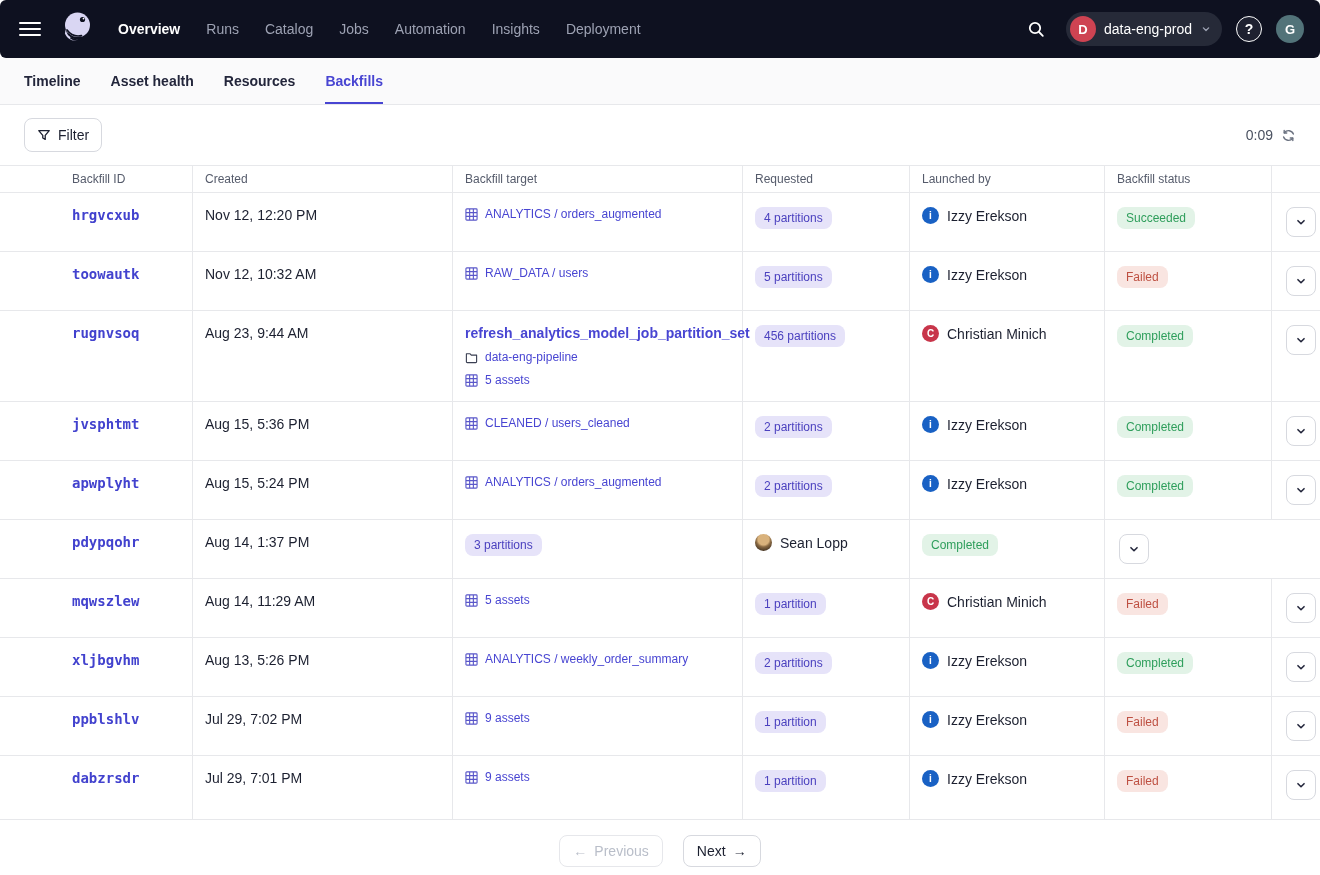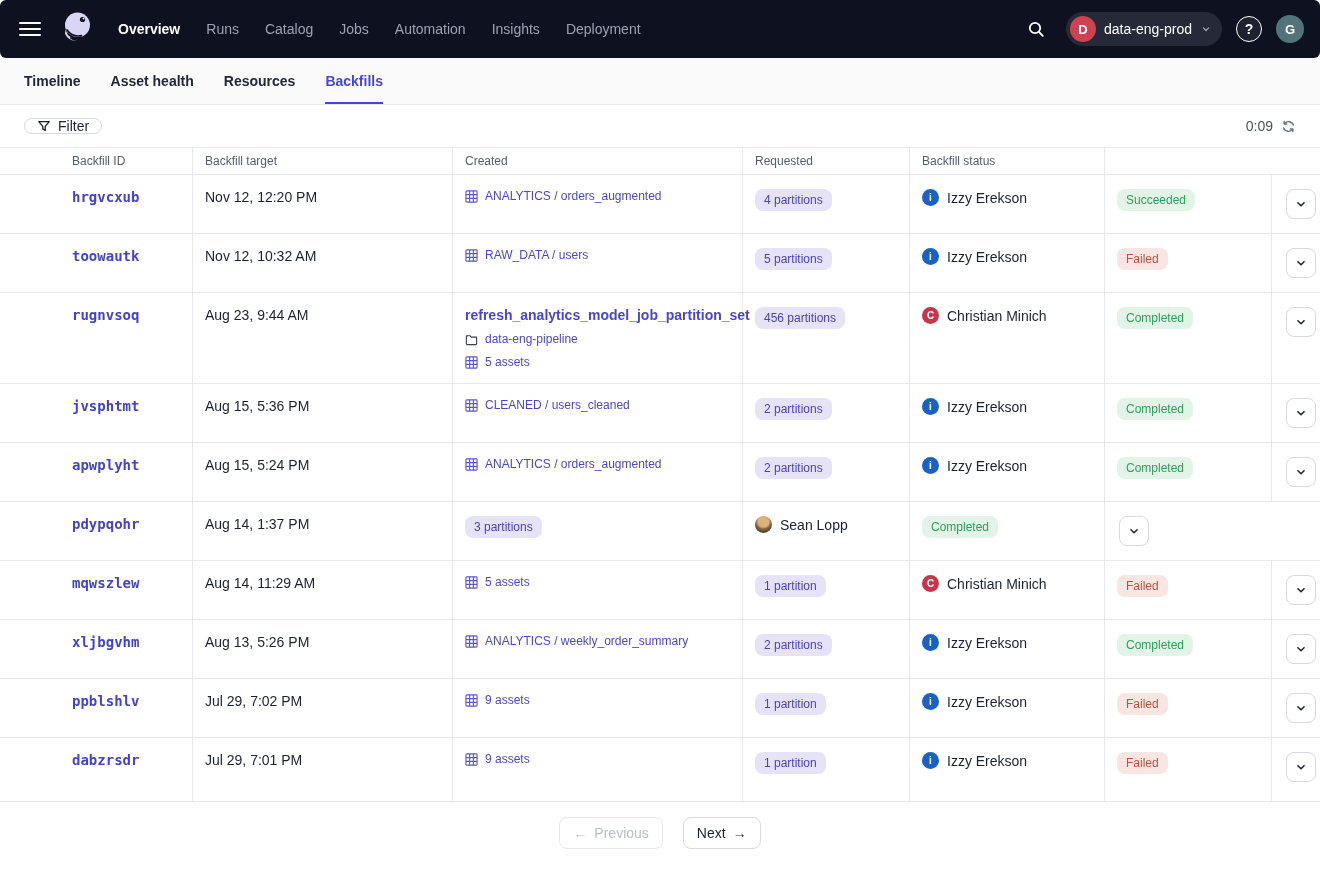--- a/index.html
+++ b/index.html
@@ -40,21 +40,21 @@
   .user-avatar{width:28px;height:28px;border-radius:50%;background:#527379;color:#fff;font-size:13px;font-weight:600;display:flex;align-items:center;justify-content:center;cursor:pointer;}
 
   
   .tabbar{height:47px;background:var(--tabbar-bg);border-bottom:1px solid var(--border);display:flex;align-items:stretch;padding:0 24px;gap:30px;}
   .tab{display:flex;align-items:center;font-size:14px;font-weight:600;color:#23263B;cursor:pointer;position:relative;}
   .tab.active{color:var(--accent);}
   .tab.active::after{content:"";position:absolute;left:0;right:0;bottom:0;height:2px;background:var(--accent);}
 
   
   .toolbar{display:flex;align-items:center;padding:13px 24px;}
-  .filter-btn{display:flex;align-items:center;gap:7px;height:16px;padding:0 12px;border:1px solid var(--btn-border);border-radius:8px;background:#fff;font-size:14px;color:var(--text);cursor:pointer;font-family:inherit;}
+  .filter-btn{display:flex;align-items:center;gap:7px;height:34px;padding:0 12px;border:1px solid var(--btn-border);border-radius:8px;background:#fff;font-size:14px;color:var(--text);cursor:pointer;font-family:inherit;}
   .toolbar-right{margin-left:auto;display:flex;align-items:center;gap:8px;color:#4A5160;font-size:14px;}
   .refresh-icon{display:flex;color:#6B7280;cursor:pointer;}
 
   
   .table{border-top:1px solid var(--border);}
   .t-row{display:grid;grid-template-columns:145px 260px 290px 167px 195px 167px 1fr;border-bottom:1px solid var(--border);min-height:53px;padding-left:48px;}
   .t-row:last-child{min-height:64px;}
   .t-head{min-height:27px;}
   .t-cell{padding:14px 12px;border-right:1px solid var(--border);display:flex;align-items:flex-start;}
   .t-cell:last-child{border-right:none;}
@@ -160,23 +160,24 @@
         <path d="M3.4 2.6v2.7h2.7" stroke-linejoin="round"></path>
           <path d="M12.6 13.4v-2.7H9.9" stroke-linejoin="round"></path>
       </svg>
     </span>
   </div>
 </div>
 
 <div class="table">
   <div class="t-row t-head">
       <div class="t-cell">Backfill ID</div>
+      <div class="t-cell">Created</div>
       <div class="t-cell">Backfill target</div>
-      <div class="t-cell">Created</div>
       <div class="t-cell">Requested</div>
+      <div class="t-cell">Launched by</div>
       <div class="t-cell">Backfill status</div>
       <div class="t-cell"></div>
     </div>
   <div id="table-body">
       <div class="t-row">
         <div class="t-cell">
           <a class="bf-id">hrgvcxub</a>
         </div>
         <div class="t-cell">
           <span class="created">Nov 12, 12:20 PM</span>

